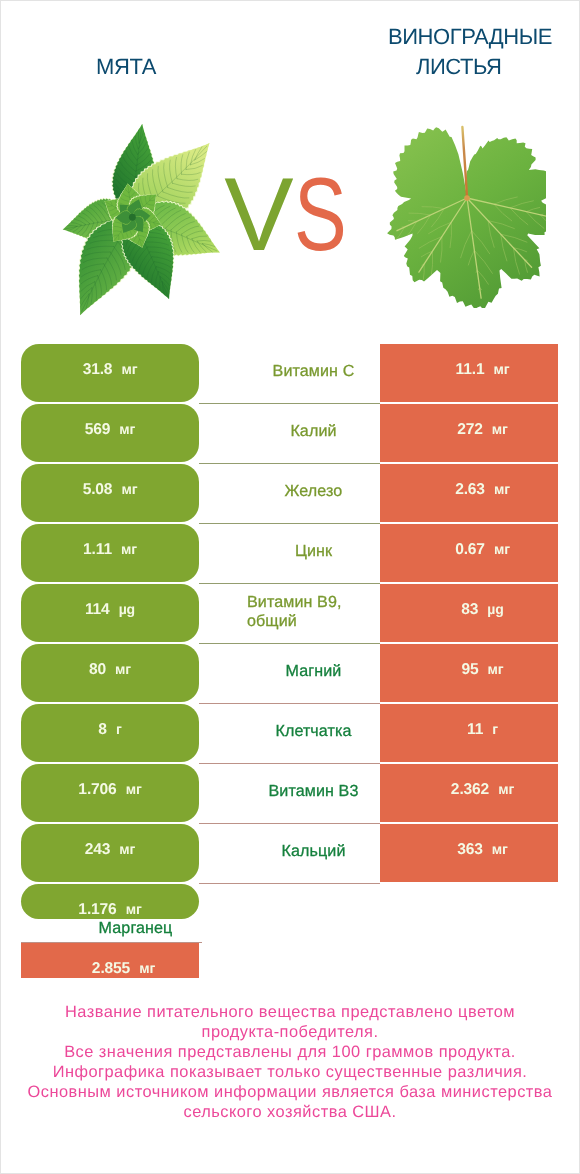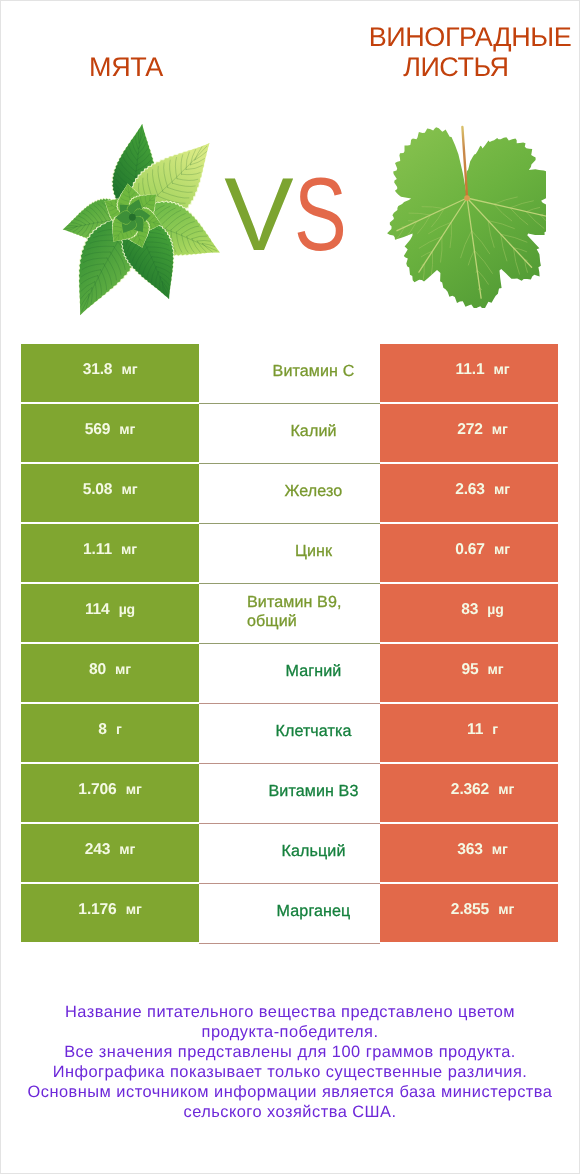--- a/index.html
+++ b/index.html
@@ -8,58 +8,58 @@
 
   
   .hdr{position:absolute;left:0;top:0;width:580px;height:110px;}
   .hdr-col{position:absolute;top:0;height:82px;display:flex;align-items:flex-end;}
   .hdr-left{left:21px;width:210px;}
   .hdr-right{left:365px;width:210px;}
   .hdr-right .ptitle::after{content:"\00a0\00a0\00a0\00a0";}
   .ptitle{
     width:100%;
     text-align:center;
-    font-size:27px;font-weight:400;line-height:30px;letter-spacing:-0.45px;
-    color:#c2410c;
+    font-size:22px;font-weight:400;line-height:30px;letter-spacing:-0.45px;
+    color:#0c4a6e;
     text-transform:uppercase;
   }
 
   
   .vs{position:absolute;left:-5px;top:163px;width:580px;text-align:center;
       font-size:104px;line-height:104px;font-weight:400;}
   .vs-v{color:#7CA430;}
   .vs-s{color:#E3694A;display:inline-block;transform:scaleX(0.76);transform-origin:left center;margin-right:-17px;}
 
   
   .hero{position:absolute;}
   .hero-left{left:53px;top:119px;}
   .hero-right{left:384px;top:122px;}
 
   
   .table{position:absolute;left:21px;top:344px;width:537px;}
   .trow{position:relative;height:58px;margin-bottom:2px;display:flex;}
-  .trow:last-child{margin-bottom:0;}
+  .trow:last-child{margin-bottom:0;flex-direction:column;}
   .cell{height:58px;display:flex;align-items:center;justify-content:center;box-sizing:border-box;}
   .cell-left,.cell-right{align-items:baseline;padding-top:17px;}
   .cell-left{width:178px;}
   .cell-mid{width:181px;align-items:center;padding-bottom:4px;height:60px;}
   .cell-right{width:178px;}
-  .bg-green{background:#80A630;}
+  .bg-green{background:#80A630;border-radius:18px;}
   .bg-orange{background:#E2694A;padding-left:27px;}
   .val{color:#F4F9E4;font-weight:700;font-size:15.6px;letter-spacing:-0.15px;}
   .unit{color:#F4F9E4;font-weight:700;font-size:14px;margin-left:9px;letter-spacing:-0.1px;}
   .cell-mid{border-bottom:1px solid #949d6f;background:#fff;}
   .cell-mid.win-right{border-bottom-color:#bd9288;}
   .nutrient{font-size:16.1px;font-weight:400;letter-spacing:0.1px;padding-left:48px;-webkit-text-stroke:0.28px currentColor;}
   .nutrient.green{color:#79992F;}
   .nutrient.orange{color:#15803d;}
 
   
   .footer{position:absolute;left:25px;top:1002px;width:530px;text-align:center;
-    font-size:16.4px;line-height:20px;letter-spacing:0.48px;color:#6d28d9;}
+    font-size:16.4px;line-height:20px;letter-spacing:0.48px;color:#ec4899;}
   .fline{white-space:normal;}
 </style>
 </head>
 <body>
 
 <div class="page">
 
   <div class="hdr">
     <div class="hdr-col hdr-left">
       <div class="ptitle">Мята</div>

